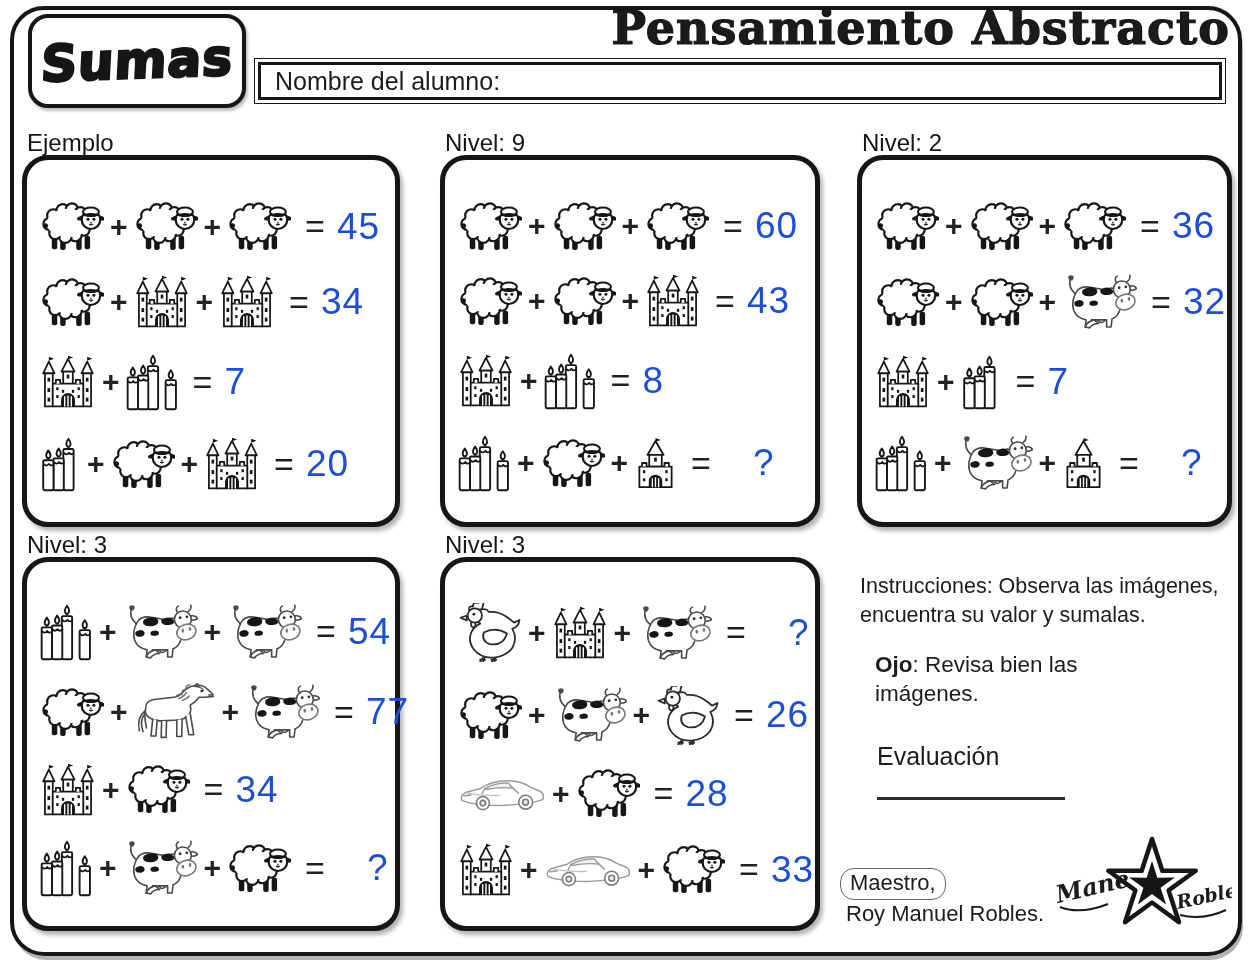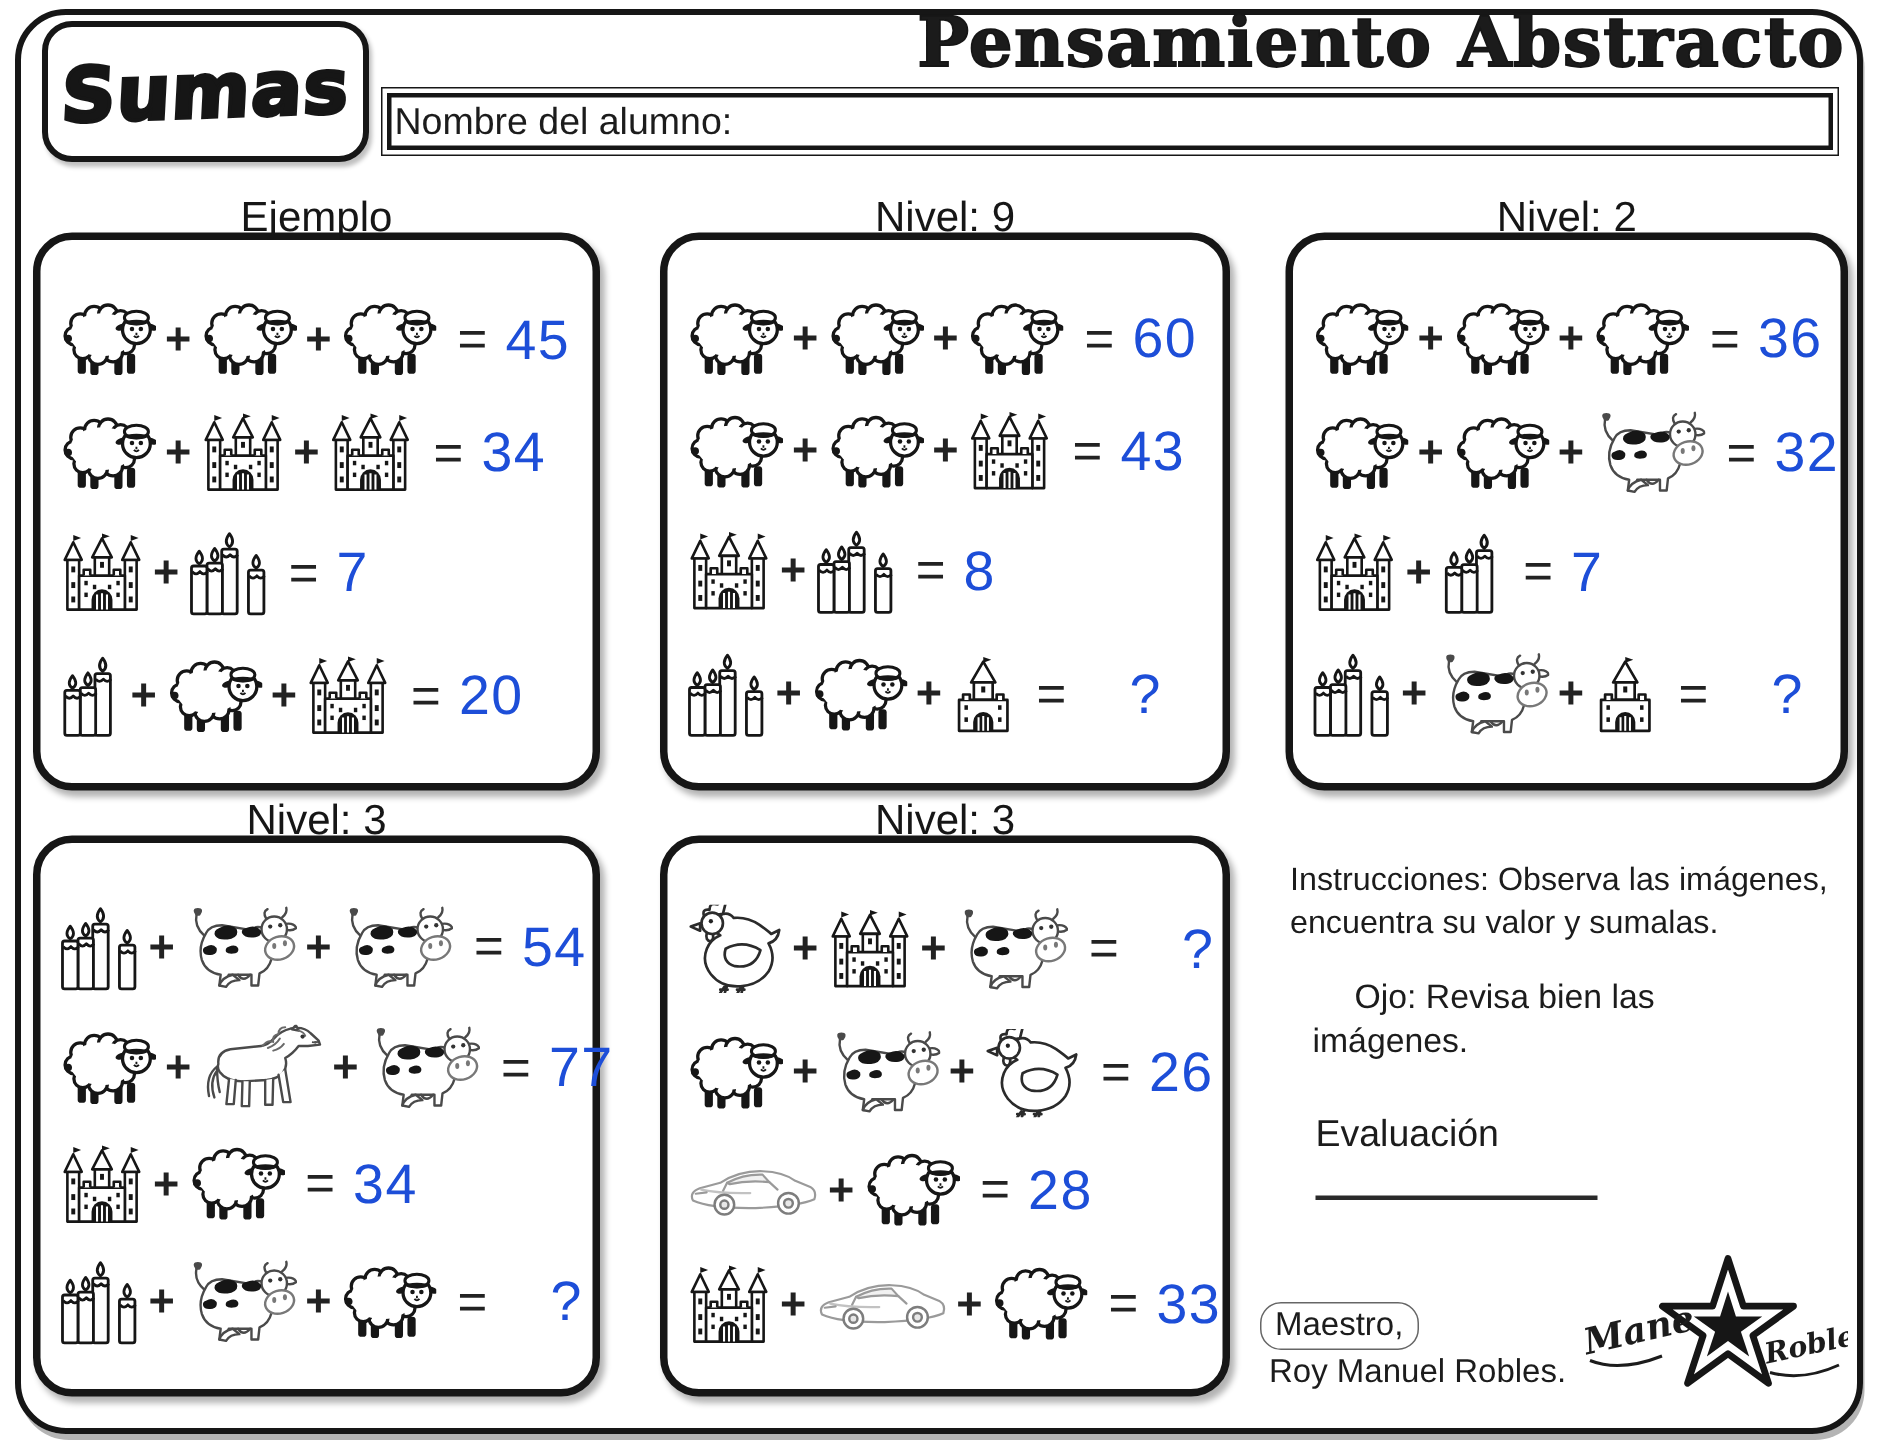--- a/index.html
+++ b/index.html
@@ -16,31 +16,31 @@
         box-shadow:2px 3px 3px rgba(0,0,0,.25);}
   .logo-text{font-family:"DejaVu Sans",sans-serif;font-weight:900;font-size:50px;
         letter-spacing:1px;transform:rotate(-2deg) skewX(-5deg);
         -webkit-text-stroke:2.6px #161616;color:#161616;}
   .main-title{position:absolute;top:1px;right:24px;font-family:"DejaVu Serif",serif;
         font-weight:900;font-size:46px;color:#1b1b1b;
         -webkit-text-stroke:1.2px #161616;letter-spacing:1px;}
   .name-box{position:absolute;left:258px;top:62px;width:964px;height:38px;
         border:3.5px solid #161616;outline:1.5px solid #161616;outline-offset:3px;
         display:flex;align-items:center;background:#fff;}
-  .name-label{font-size:25px;padding-left:2px;color:#1c1c1c;}
+  .name-label{font-size:25px;padding-left:14px;color:#1c1c1c;}
   
   .panel{position:absolute;border:5px solid #161616;border-radius:26px;background:#fff;
         box-shadow:3px 4px 4px rgba(0,0,0,.3);}
   #panel-0{left:22px;top:155px;width:378px;height:372px;}
   #panel-1{left:440px;top:155px;width:380px;height:372px;}
   #panel-2{left:857px;top:155px;width:375px;height:372px;}
   #panel-3{left:22px;top:557px;width:378px;height:374px;}
   #panel-4{left:440px;top:557px;width:380px;height:374px;}
-  .panel-title{position:absolute;left:0;right:0;top:-31px;text-align:center;
-        font-size:28px;color:#161616;}
+  .panel-title{position:absolute;left:0;right:0;top:-31px;text-align:left;
+        font-size:24px;color:#161616;}
   .panel-body{position:absolute;inset:0;display:flex;flex-direction:column;
         justify-content:space-evenly;padding:18px 8px 6px 13px;}
   .eq-row{display:flex;align-items:center;gap:4px;}
   .plus{font-size:30px;font-weight:700;margin:0 2px;color:#222;}
   .eq{font-size:34px;margin-left:10px;color:#222;}
   .result{font-size:37px;margin-left:8px;color:#1d4ed8;letter-spacing:1px;}
   .result.unknown{margin-left:38px;}
   .icon{display:inline-flex;}
   .isvg{display:block;}
   .icon-sheep .isvg{width:64px;height:51px;}
@@ -50,21 +50,21 @@
   .icon-candles-4 .isvg{width:53px;height:60px;}
   .icon-cow .isvg{width:75px;height:56px;}
   .icon-horse .isvg{width:82px;height:58px;}
   .icon-chicken .isvg{width:64px;height:59px;}
   .icon-car .isvg{width:88px;height:40px;}
   
   .instructions{position:absolute;left:860px;top:572px;width:378px;font-size:21.5px;
         line-height:1.33;white-space:pre-line;}
   .note{position:absolute;left:875px;top:650px;font-size:22.5px;line-height:1.3;
         white-space:pre-line;}
-  .note .b{font-weight:normal;margin-left:28px;}
+  .note .b{font-weight:bold;}
   .evaluation{position:absolute;left:877px;top:742px;font-size:25px;}
   .eval-line{position:absolute;left:877px;top:766px;width:188px;height:34px;
         border-bottom:3.5px solid #2a2a2a;}
   .teacher-badge{position:absolute;left:840px;top:868px;font-size:22px;
         border:1.8px solid #666;border-radius:14px;padding:1px 9px 3px;}
   .teacher-name{position:absolute;left:846px;top:901px;font-size:22px;}
   .signature{position:absolute;left:1052px;top:830px;width:180px;height:110px;}
   .sig-script{font-family:"DejaVu Serif",serif;font-style:italic;font-weight:bold;
         fill:#1c1c1c;}
   .defs-holder{position:absolute;width:0;height:0;overflow:hidden;}

